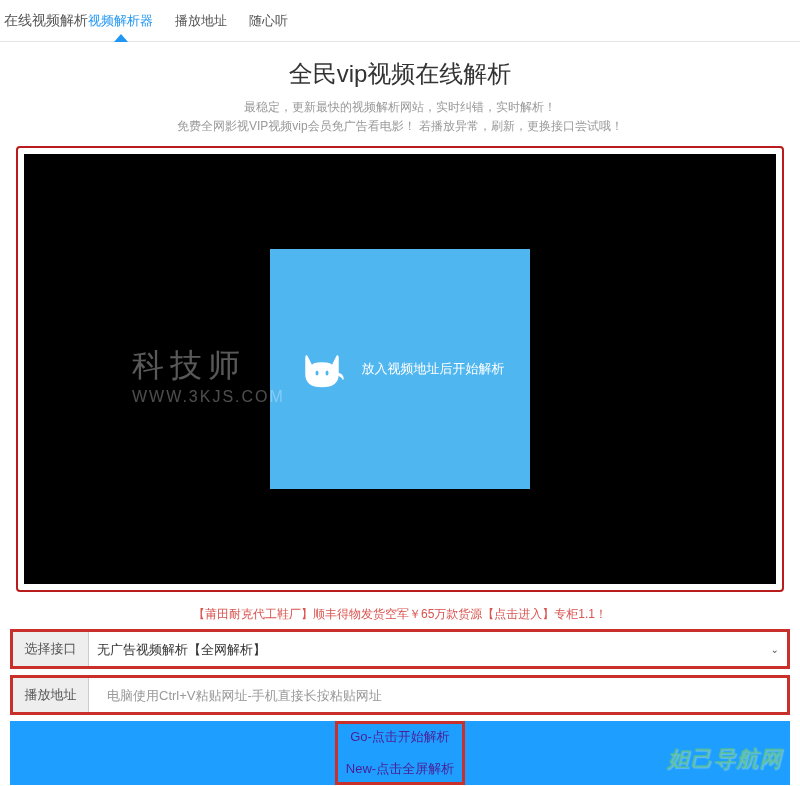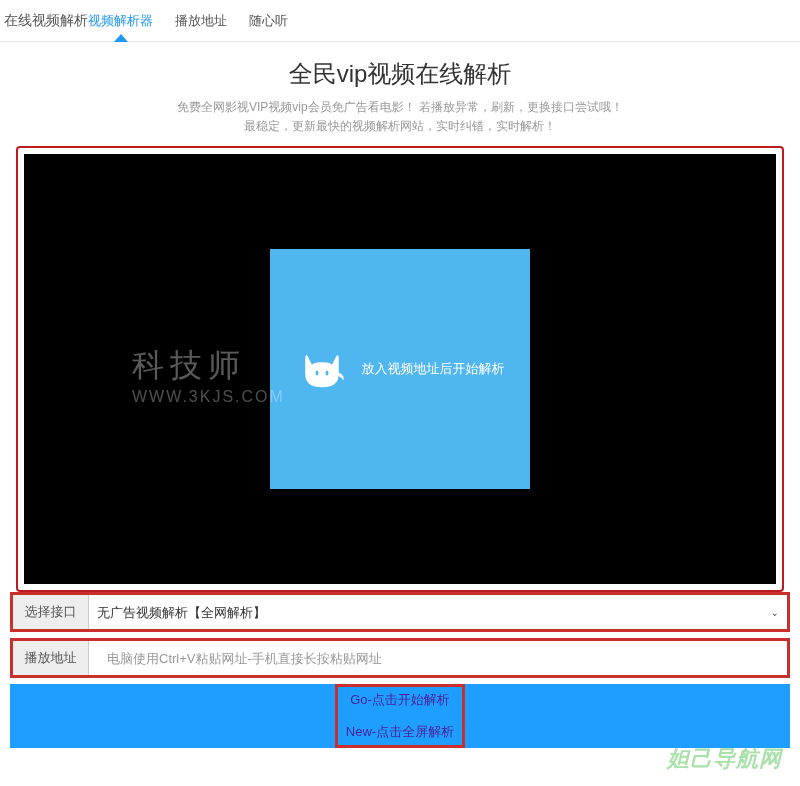--- a/index.html
+++ b/index.html
@@ -164,39 +164,40 @@
   <div class="nav-left">在线视频解析</div>
   <div class="nav-right">
     <span class="nav-link active">视频解析器</span>
     <span class="nav-link">播放地址</span>
     <span class="nav-link">随心听</span>
   </div>
 </div>
 
 <h1 class="page-title">全民vip视频在线解析</h1>
 <div class="subtitle">
+  <div>最稳定，更新最快的视频解析网站，实时纠错，实时解析！</div>
   <div>免费全网影视VIP视频vip会员免广告看电影！ 若播放异常，刷新，更换接口尝试哦！</div>
-  <div>最稳定，更新最快的视频解析网站，实时纠错，实时解析！</div>
 </div>
 
 <div class="video-container">
   <div class="video-area">
     <div class="watermark">科技师</div>
     <div class="watermark-sub">WWW.3KJS.COM</div>
     <div class="video-placeholder">
       <svg class="cat-icon" viewBox="0 0 100 100">
         <path d="M20 25 L30 45 Q30 38 50 38 Q70 38 70 45 L80 25 Q82 22 82 30 L82 60 Q82 85 50 85 Q18 85 18 60 L18 30 Q18 22 20 25 Z M78 60 Q92 58 92 70" fill="#fff" stroke="#fff" stroke-width="3" stroke-linecap="round"></path>
         <ellipse cx="40" cy="58" rx="3" ry="5" fill="#4FB6F0"></ellipse>
         <ellipse cx="60" cy="58" rx="3" ry="5" fill="#4FB6F0"></ellipse>
       </svg>
       <div class="placeholder-text">放入视频地址后开始解析</div>
     </div>
   </div>
 </div>
 
+<div class="promo-text">【莆田耐克代工鞋厂】顺丰得物发货空军￥65万款货源【点击进入】专柜1.1！</div>
 
 <div class="form-area">
   <div class="form-row">
     <div class="row-label">选择接口</div>
     <div class="select-wrap">
       <select class="row-select">
         <option>无广告视频解析【全网解析】</option>
       </select>
       <span class="select-arrow">⌄</span>
     </div>

